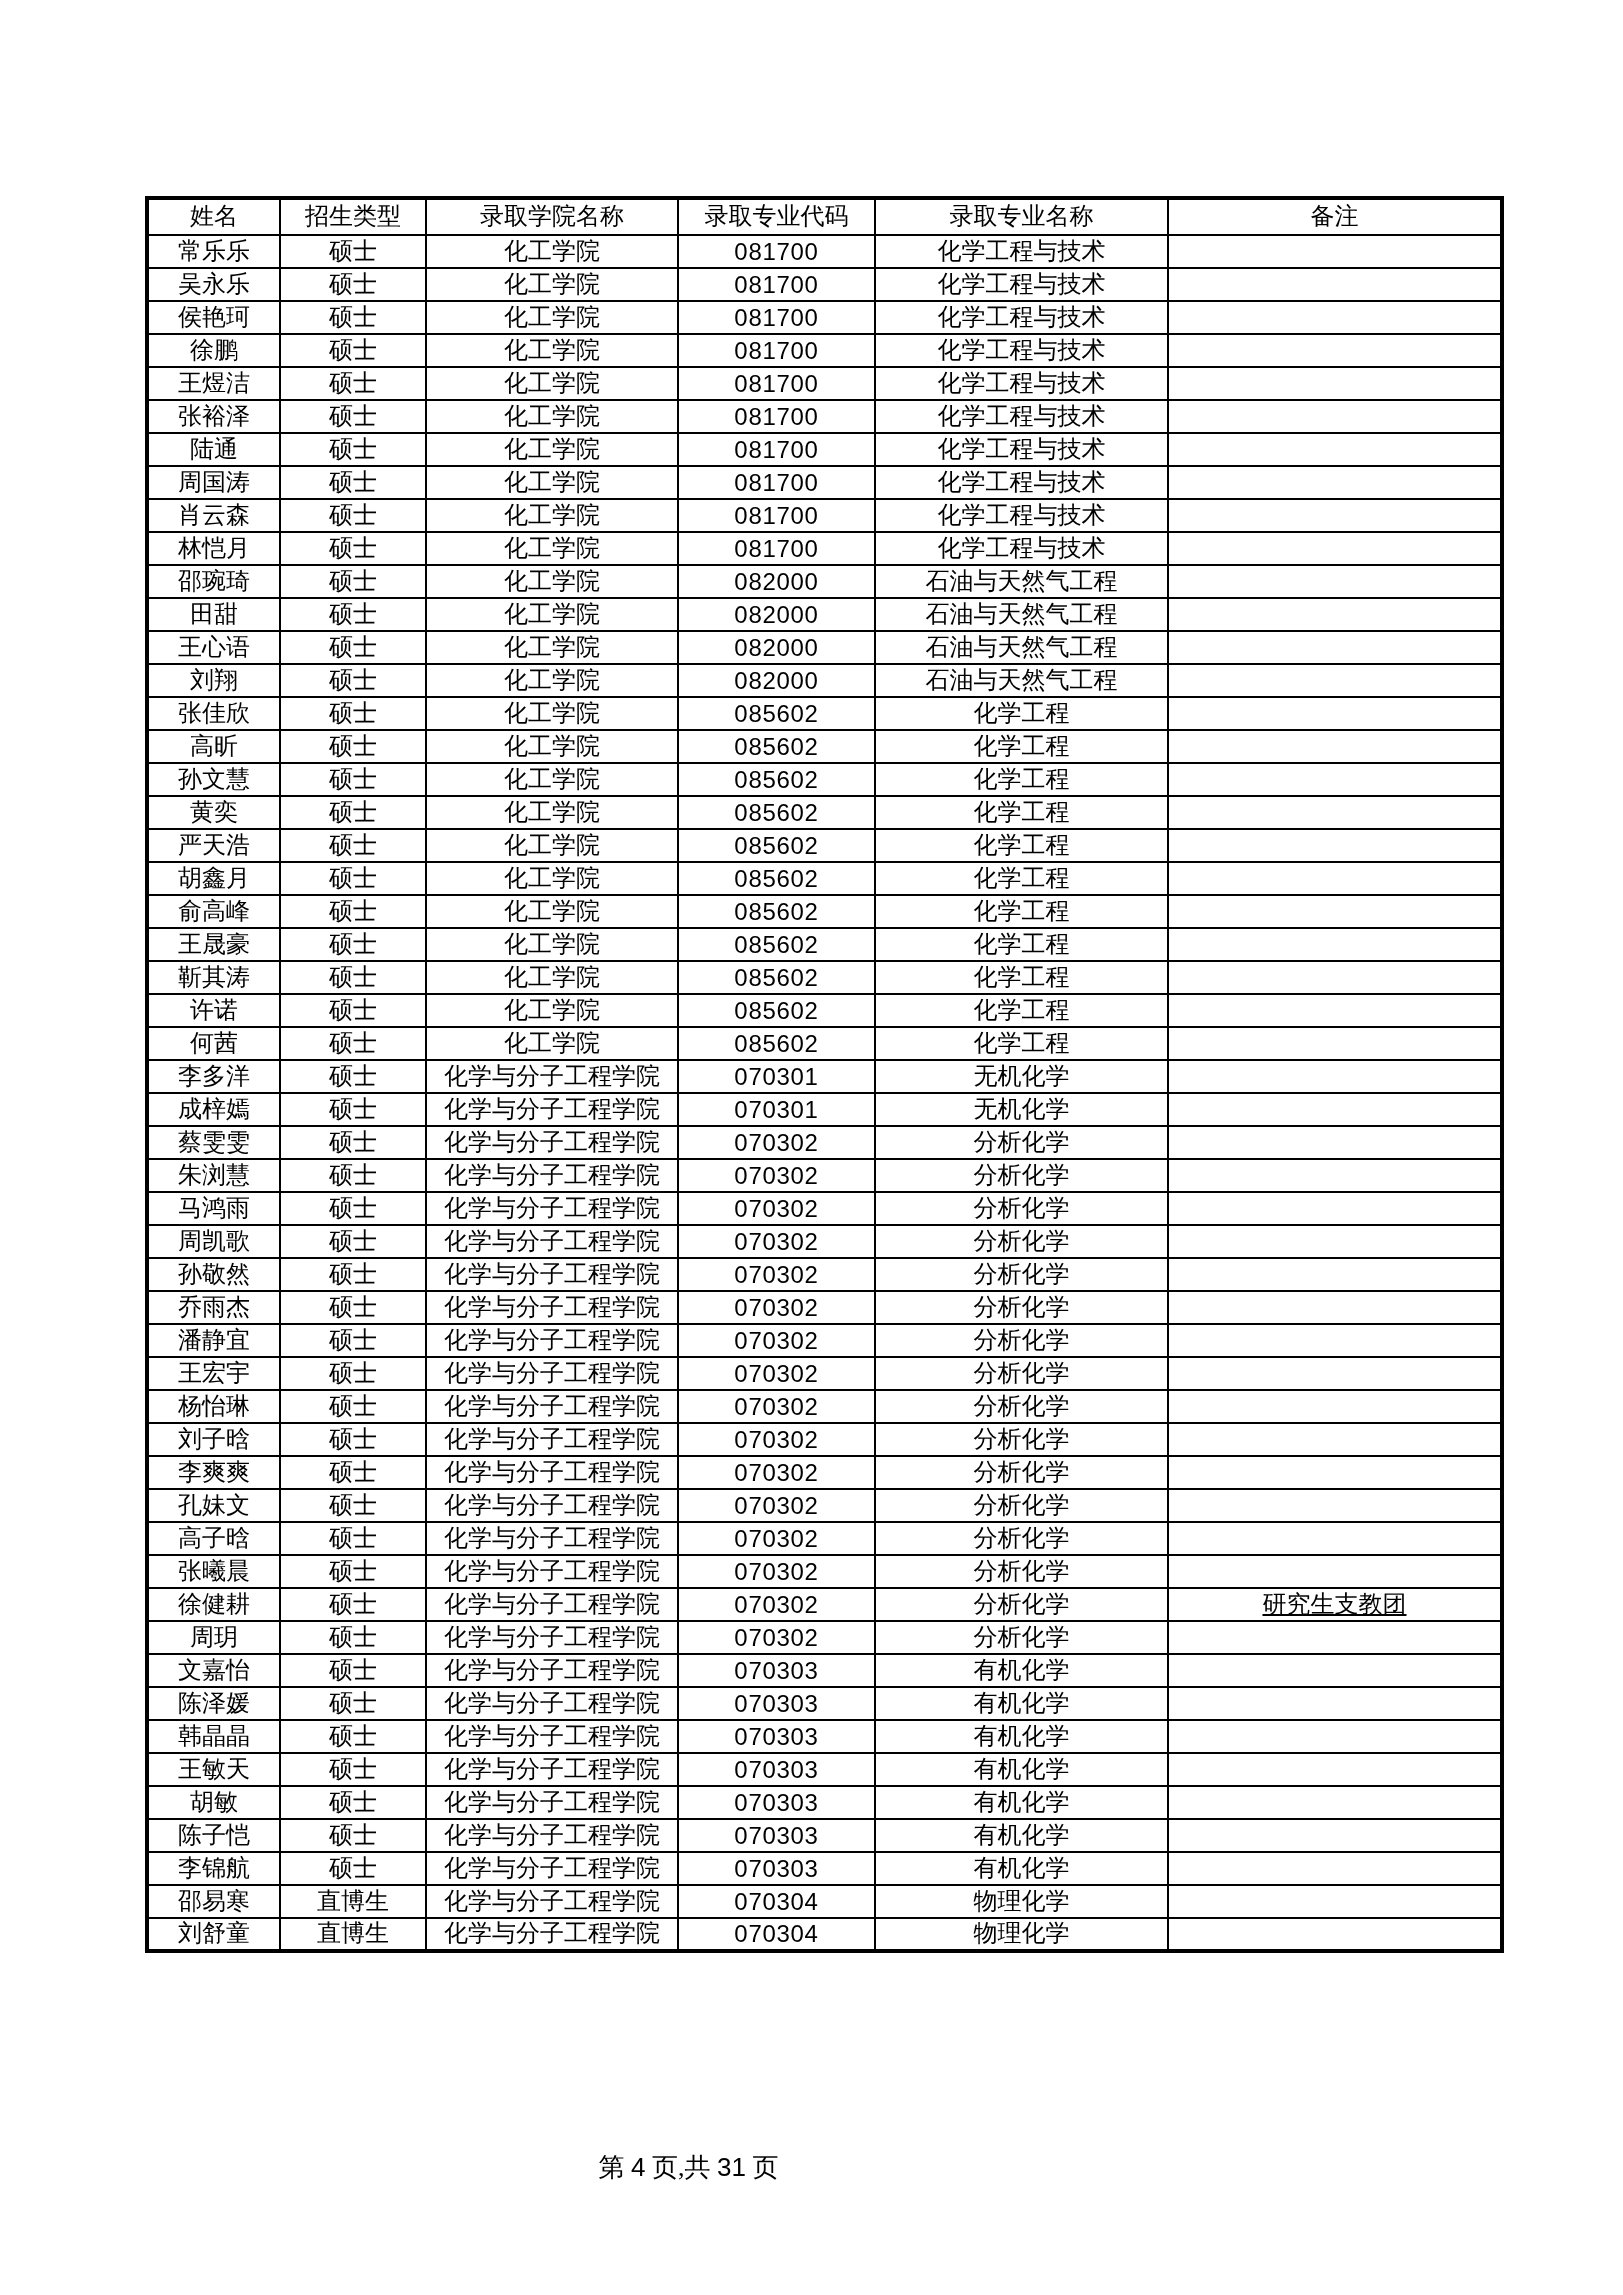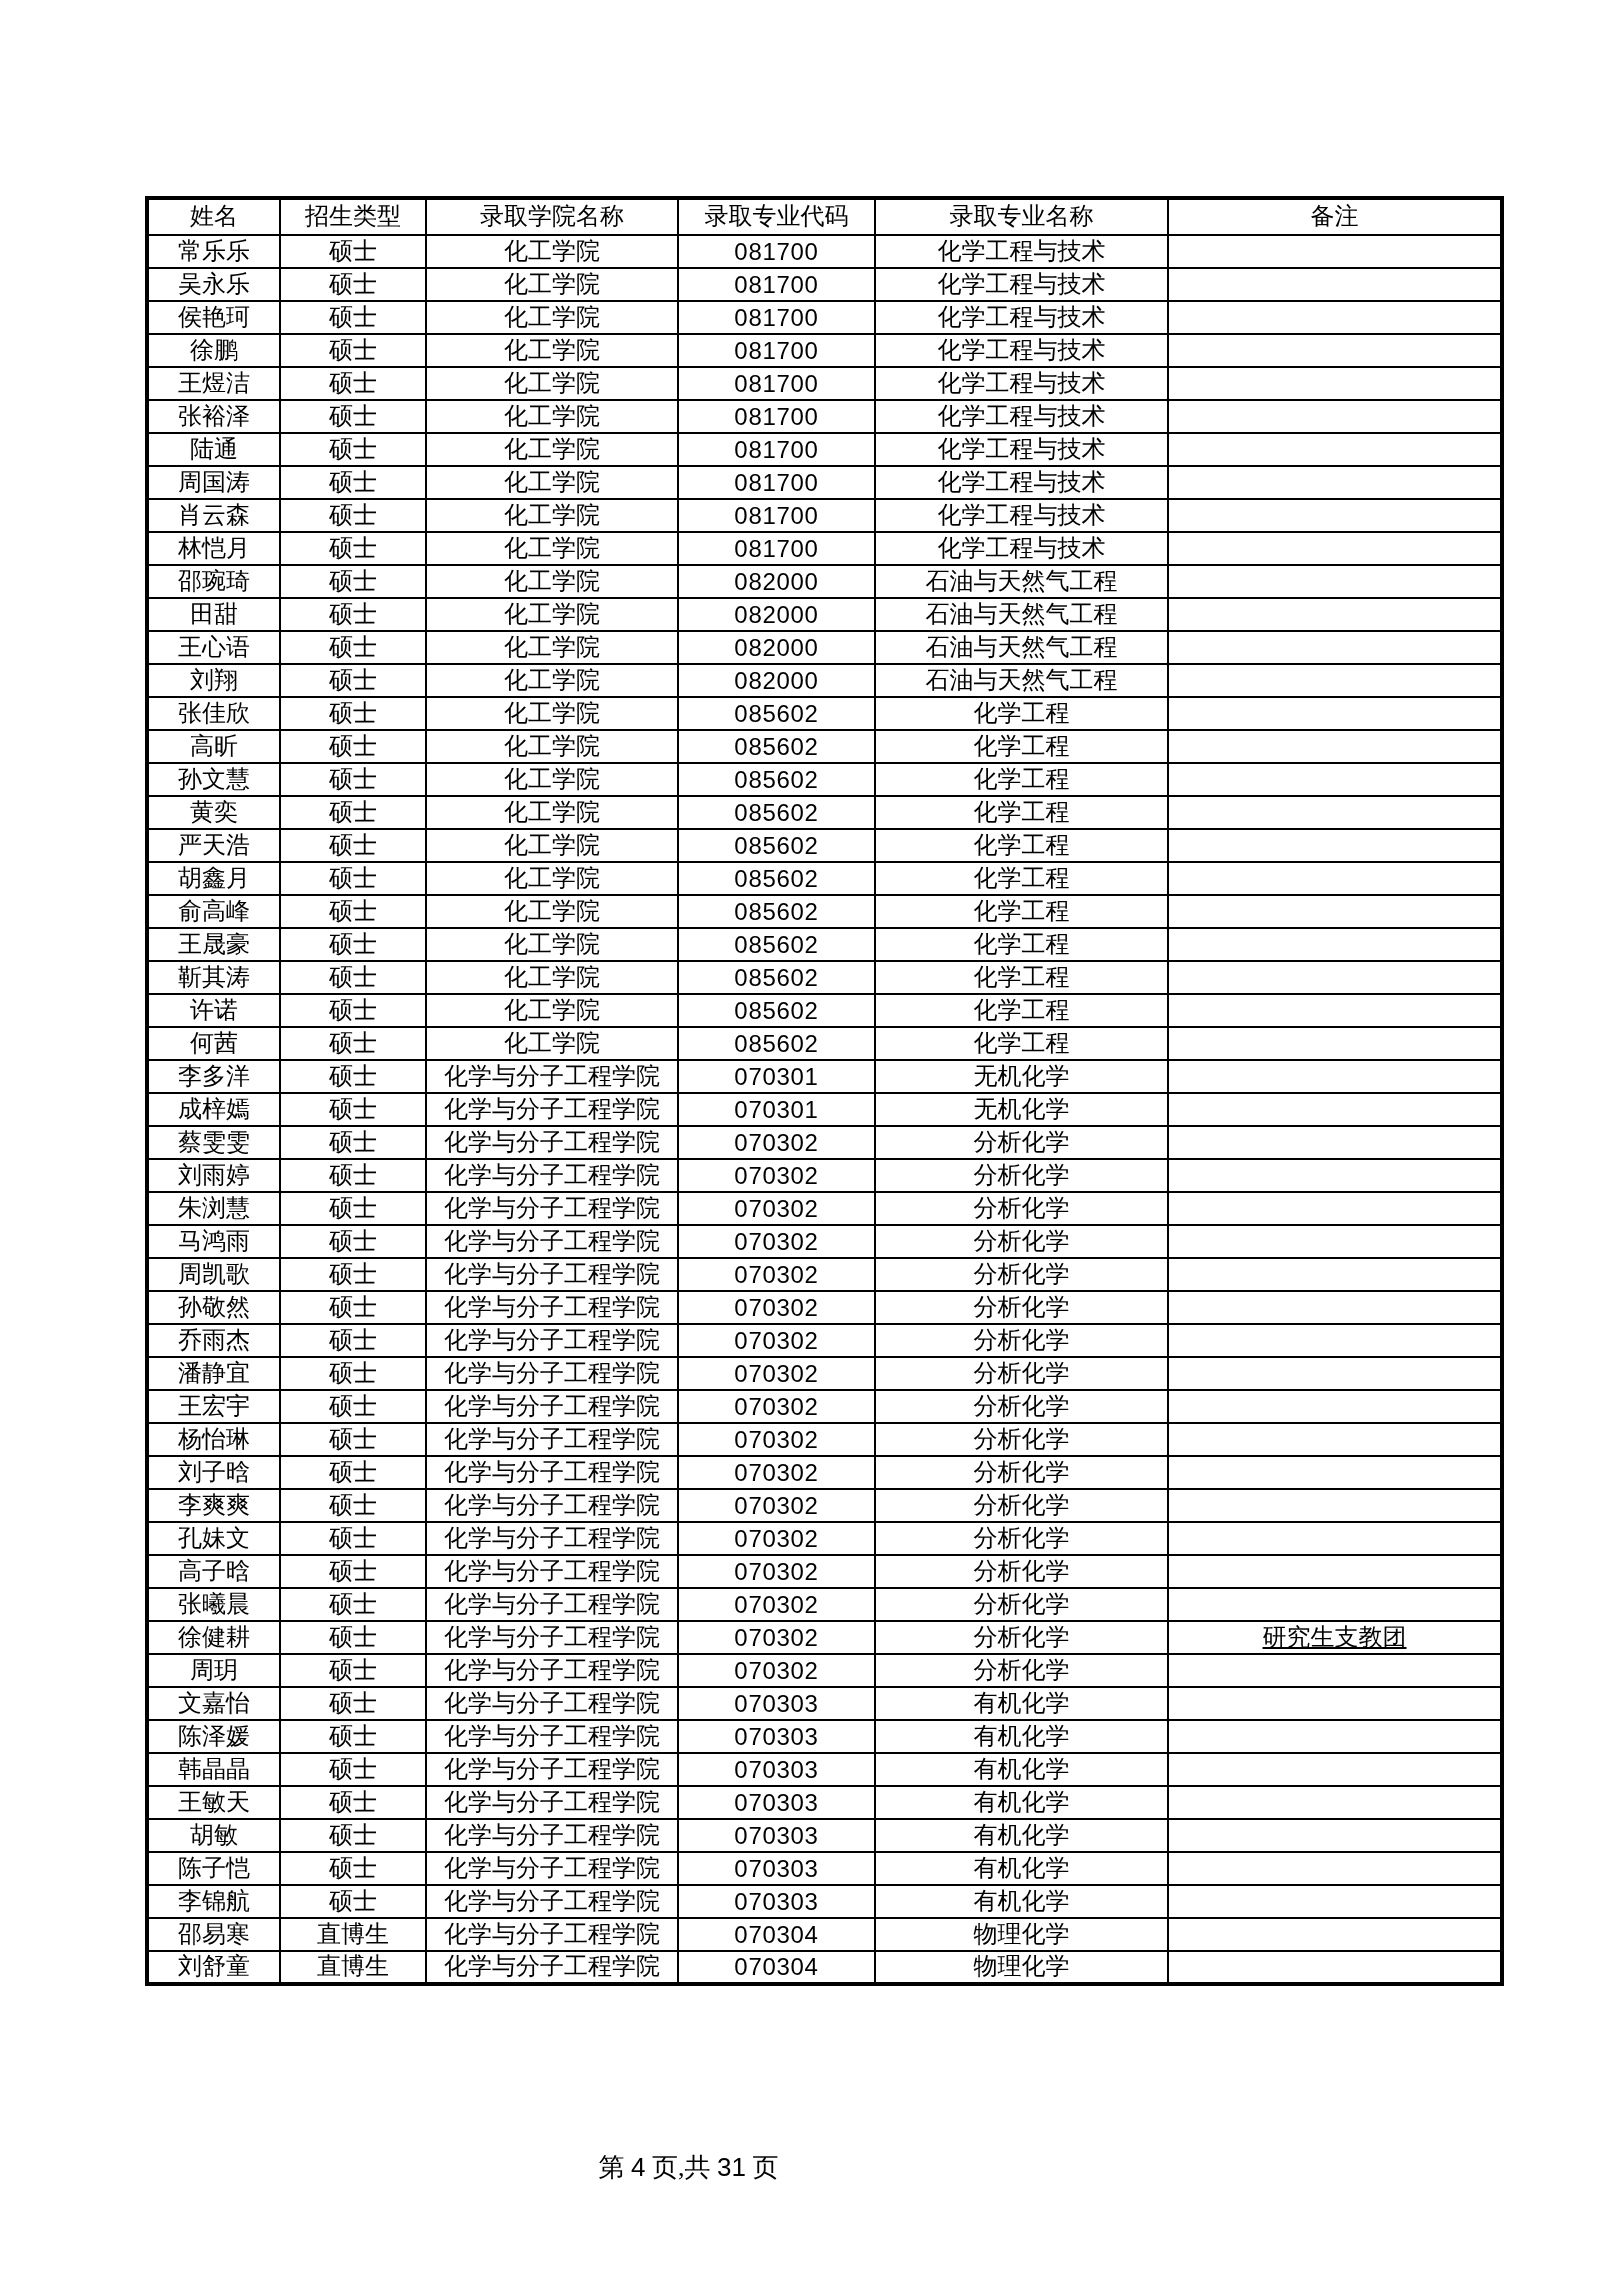--- a/index.html
+++ b/index.html
@@ -310,28 +310,20 @@
   </tr>
         <tr>
     <td class="c-name">蔡雯雯</td>
     <td class="c-type">硕士</td>
     <td class="c-college">化学与分子工程学院</td>
     <td class="c-code">070302</td>
     <td class="c-major">分析化学</td>
     <td class="c-remark"></td>
   </tr>
         <tr>
-    <td class="c-name">刘雨婷</td>
-    <td class="c-type">硕士</td>
-    <td class="c-college">化学与分子工程学院</td>
-    <td class="c-code">070302</td>
-    <td class="c-major">分析化学</td>
-    <td class="c-remark"></td>
-  </tr>
-        <tr>
     <td class="c-name">朱浏慧</td>
     <td class="c-type">硕士</td>
     <td class="c-college">化学与分子工程学院</td>
     <td class="c-code">070302</td>
     <td class="c-major">分析化学</td>
     <td class="c-remark"></td>
   </tr>
         <tr>
     <td class="c-name">马鸿雨</td>
     <td class="c-type">硕士</td>

